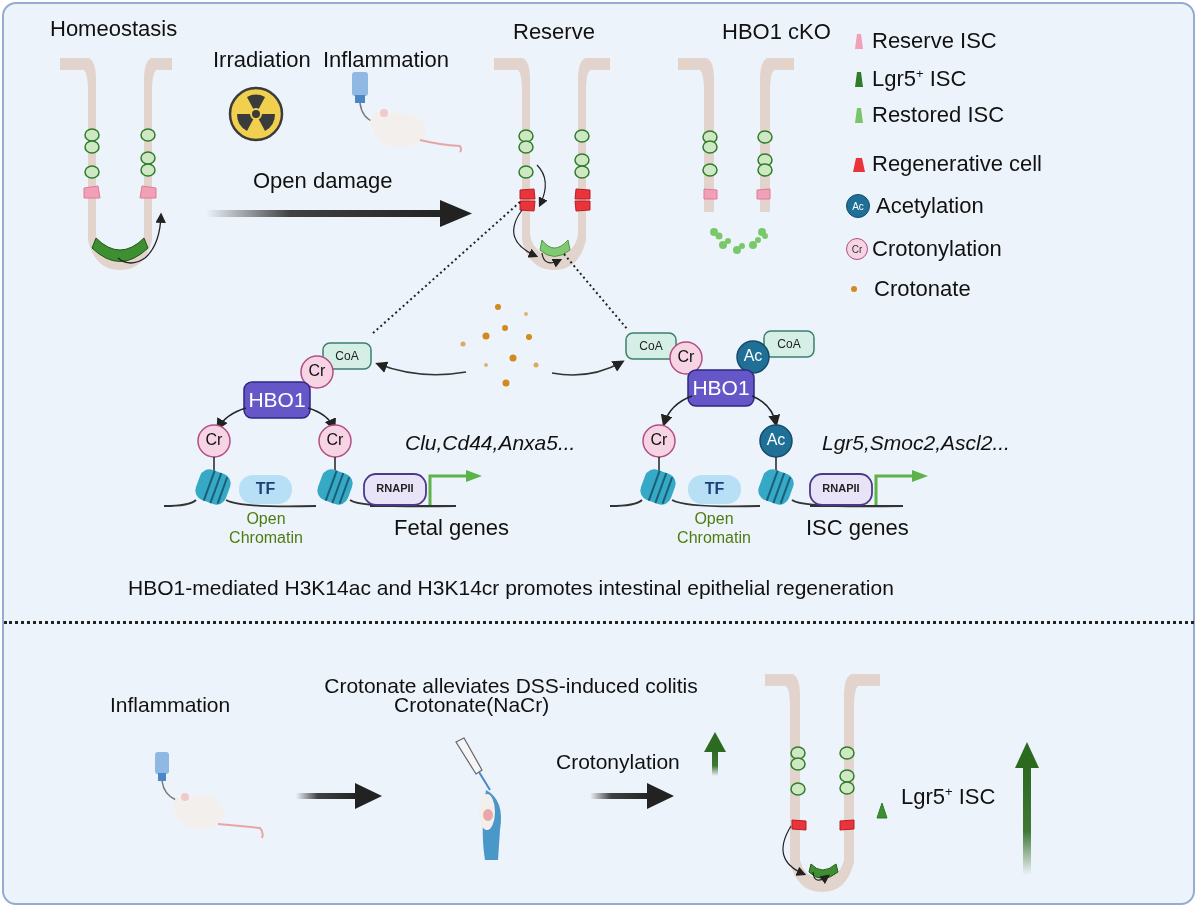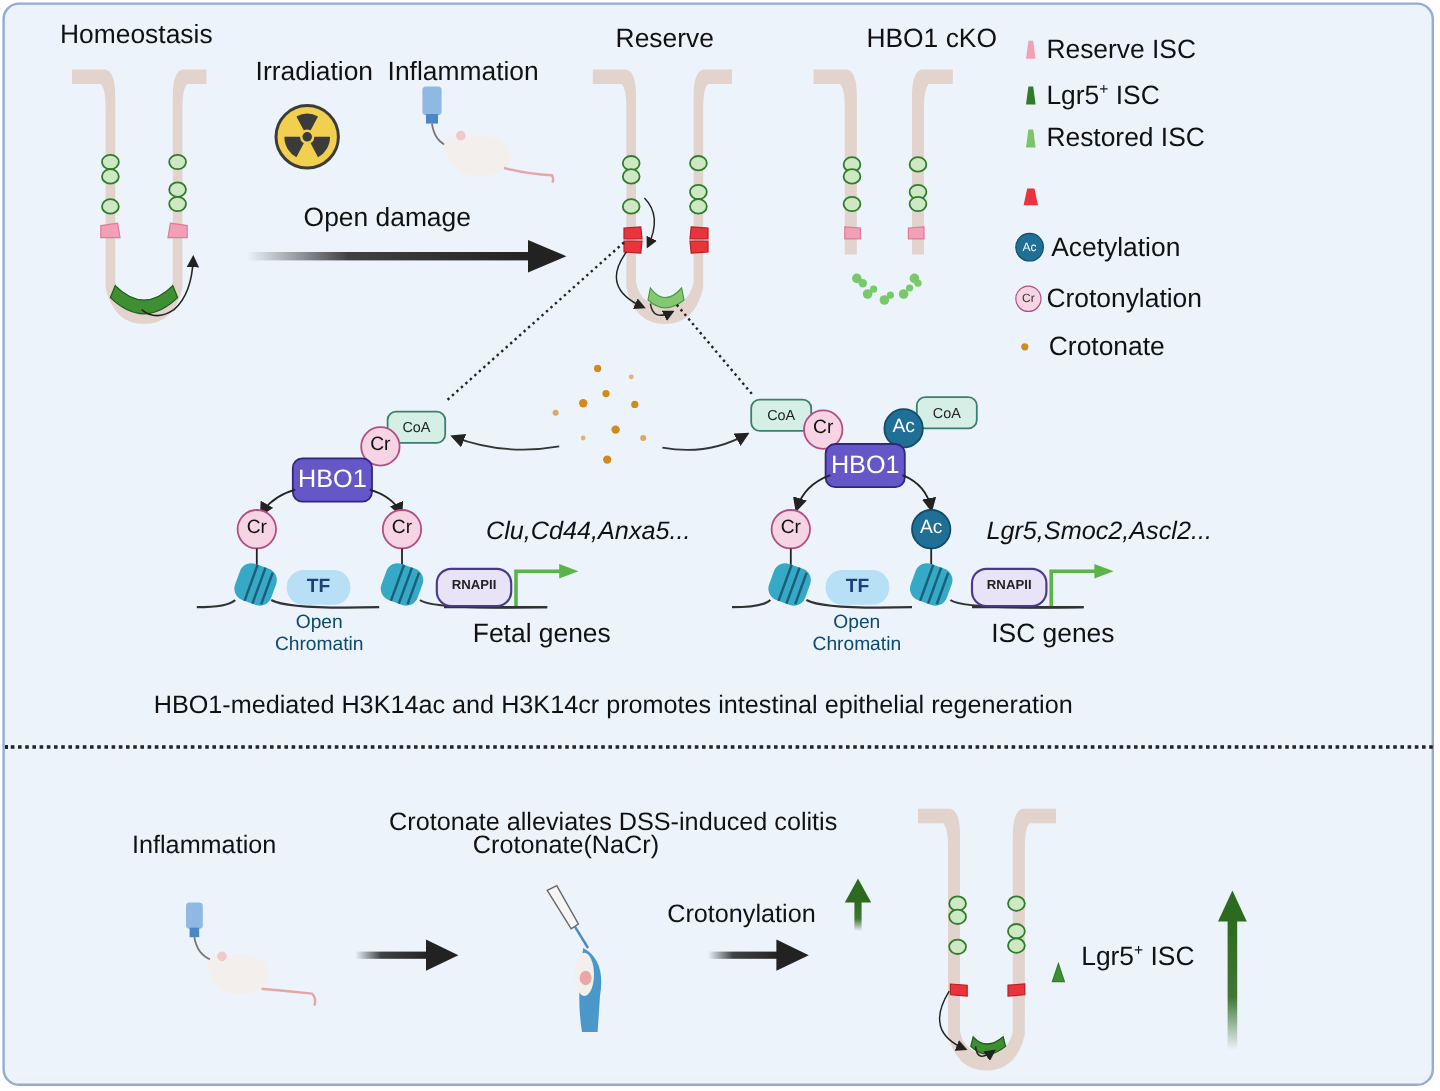--- a/index.html
+++ b/index.html
@@ -7,21 +7,21 @@
   .frame{position:absolute;left:2px;top:2px;width:1193px;height:903px;background:#edf3fa;border:2px solid #93acd0;border-radius:14px;box-sizing:border-box;}
   .lbl{position:absolute;white-space:nowrap;color:#111;}
   .t22{font-size:22px;}
   .t21{font-size:21px;}
   .ital{font-style:italic;}
   .caption{font-size:21px;position:absolute;left:0;width:1022px;text-align:center;}
   svg{position:absolute;left:0;top:0;}
   .divider{position:absolute;left:4px;right:6px;top:621px;border-top:3px dotted #222;}
   .legend-item{position:absolute;left:848px;display:flex;align-items:center;gap:2px;font-size:22px;}
   .leg-icon{width:22px;height:24px;display:flex;align-items:center;justify-content:center;}
-  .small-lbl{font-size:16px;color:#0c4a6e;text-align:center;line-height:19px;}
+  .small-lbl{font-size:16px;color:#4d7c0f;text-align:center;line-height:19px;}
 </style>
 </head>
 <body>
 
 <div class="frame"></div>
 
 <svg width="1200" height="909" viewBox="0 0 1200 909">
   <defs>
     <linearGradient id="fadeArrow" x1="0" x2="1" y1="0" y2="0">
       <stop offset="0" stop-color="#222" stop-opacity="0"></stop>
@@ -299,20 +299,21 @@
         </svg>
       </span>
     <span>Restored ISC</span>
   </div>
   <div class="legend-item" style="top:151px;">
     <span class="leg-icon">
         <svg style="position:static" width="14" height="18">
           <path d="M1,17 L4,3 L10,3 L13,17 z" fill="#e8343a"></path>
         </svg>
       </span>
+    <span>Regenerative cell</span>
   </div>
   <div class="legend-item" style="top:193px;left:846px;gap:6px;">
     <span class="leg-icon" style="width:22px;height:22px;border-radius:50%;background:#1f6f97;color:#fff;font-size:10px;border:1px solid #134c68;">Ac</span>
     <span>Acetylation</span>
   </div>
   <div class="legend-item" style="top:236px;left:846px;gap:4px;">
     <span class="leg-icon" style="width:20px;height:20px;border-radius:50%;background:#f6d4e4;color:#333;font-size:10px;border:1.5px solid #b34d84;">Cr</span>
     <span>Crotonylation</span>
   </div>
   <div class="legend-item" style="top:276px;gap:14px;">
@@ -344,21 +345,21 @@
 <div class="lbl" style="left:688px;top:376px;width:66px;text-align:center;font-size:21px;color:#fff;">HBO1</div>
 <div class="lbl" style="left:643px;top:431px;width:32px;text-align:center;font-size:16px;">Cr</div>
 <div class="lbl" style="left:760px;top:431px;width:32px;text-align:center;font-size:16px;color:#fff;">Ac</div>
 <div class="lbl" style="left:688px;top:480px;width:53px;text-align:center;font-size:16px;font-weight:bold;color:#1e3f78;">TF</div>
 <div class="lbl" style="left:810px;top:482px;width:62px;text-align:center;font-size:11px;font-weight:bold;color:#222;">RNAPII</div>
 <div class="lbl small-lbl" style="left:674px;top:509px;width:80px;">
     <div>Open</div>
     <div>Chromatin</div>
   </div>
 <div class="lbl t21 ital" style="left:822px;top:431px;font-style:italic;">Lgr5,Smoc2,Ascl2...</div>
-<div class="lbl t22" style="left:826px;top:515px;text-align:center;">ISC genes</div>
+<div class="lbl t22" style="left:806px;top:515px;text-align:center;">ISC genes</div>
 
 <div class="caption" style="top:576px;">HBO1-mediated H3K14ac and H3K14cr promotes intestinal epithelial regeneration</div>
 
 <div class="divider"></div>
 
 <div class="caption" style="top:674px;">Crotonate alleviates DSS-induced colitis</div>
 <div class="lbl t21" style="left:110px;top:693px;">Inflammation</div>
 <div class="lbl t21" style="left:394px;top:693px;">Crotonate(NaCr)</div>
 <div class="lbl t21" style="left:556px;top:750px;">Crotonylation</div>
 <div class="lbl t22" style="left:901px;top:784px;"><span>Lgr5</span><sup style="font-size:13px">+</sup><span> ISC</span></div>

